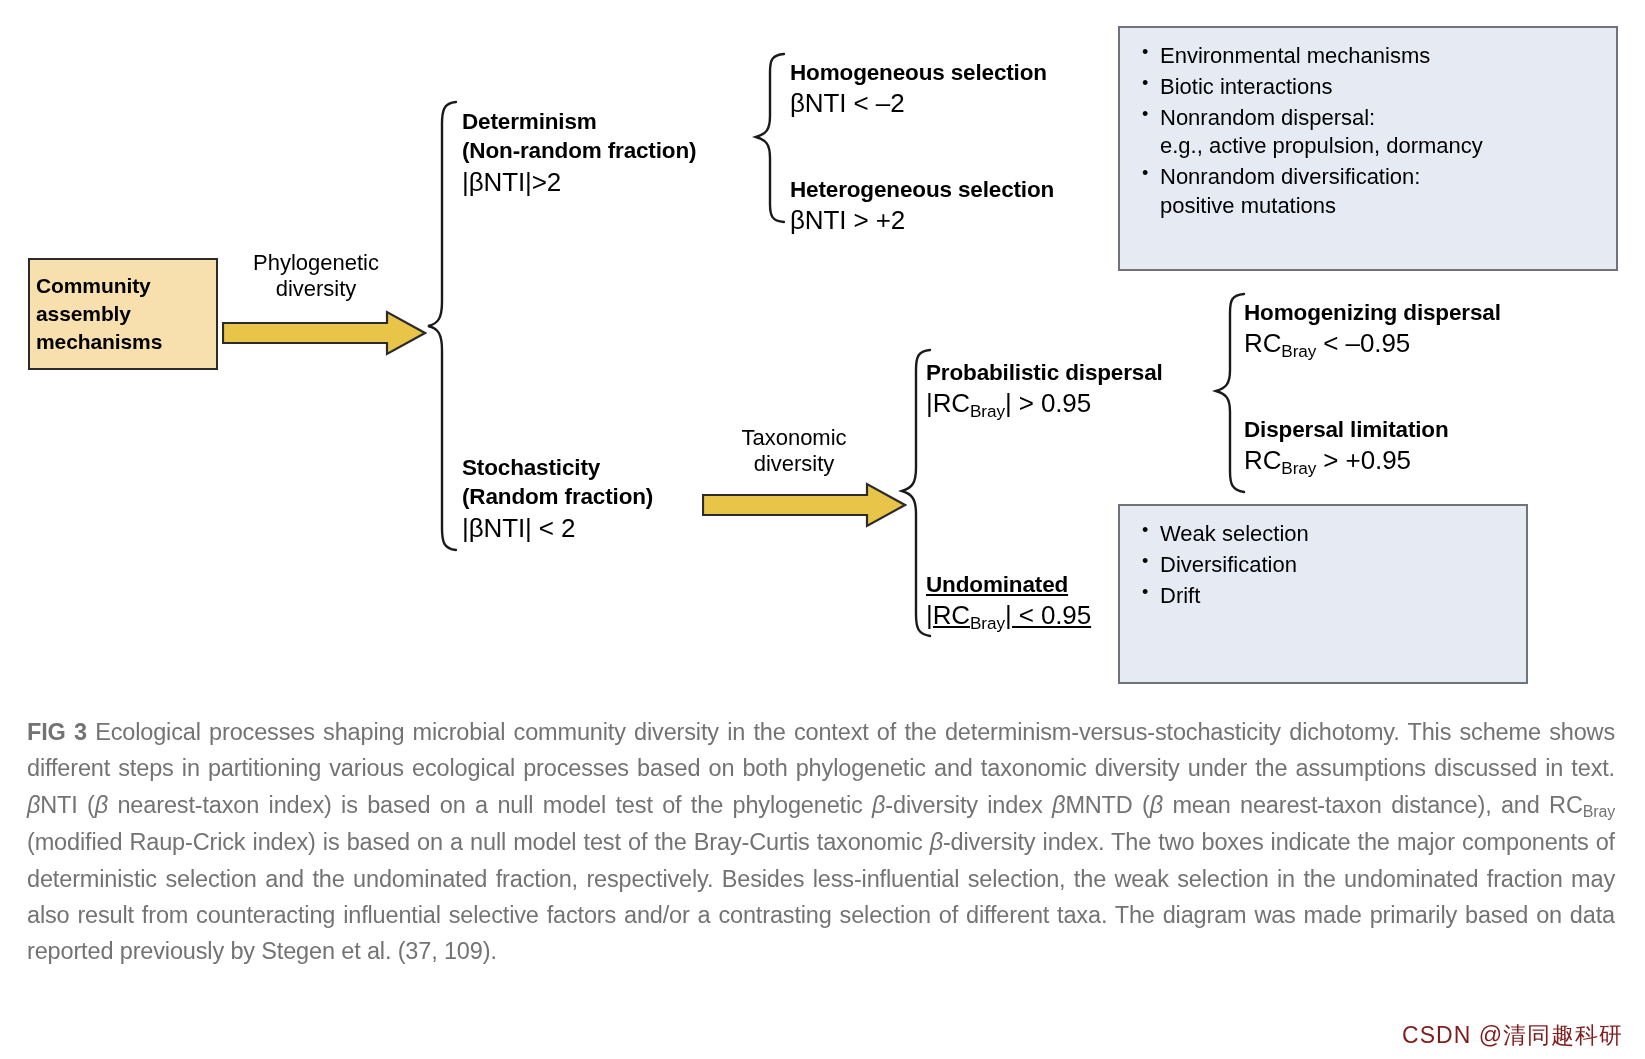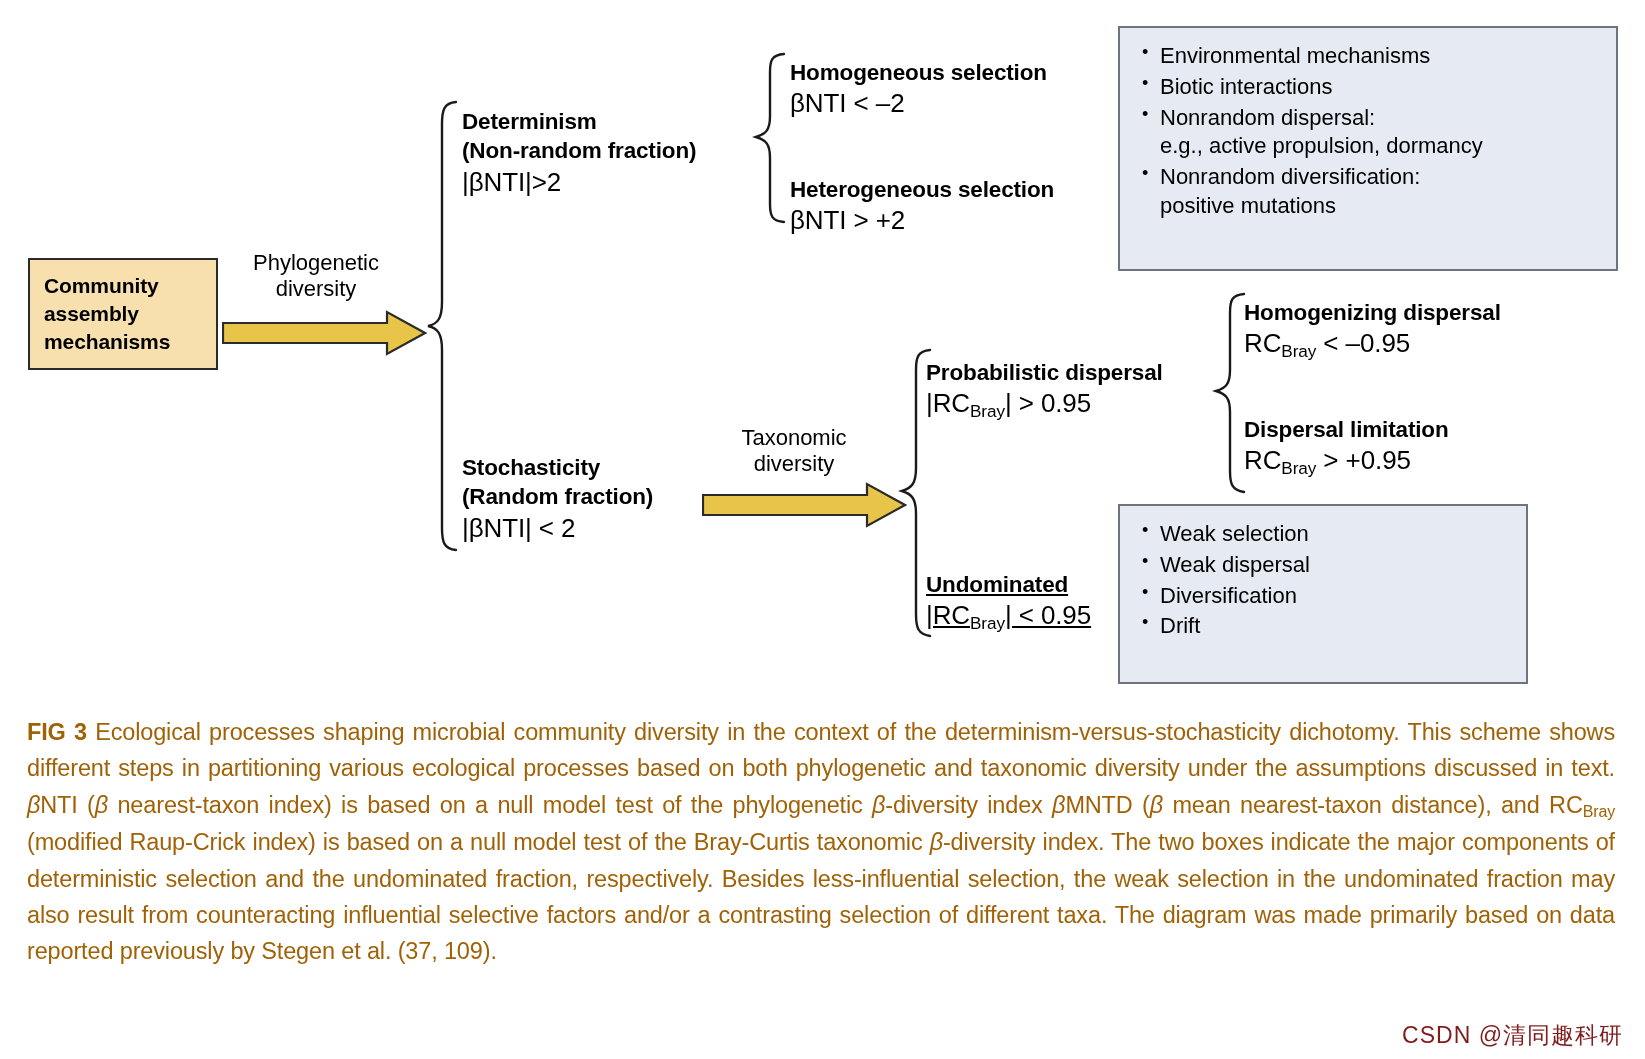--- a/index.html
+++ b/index.html
@@ -37,21 +37,21 @@
     border: 2px solid #2b2b2b;
     box-sizing: border-box;
     display: flex;
     align-items: center;
     justify-content: flex-start;
   }
   #root-box .rb-text {
     font-weight: bold;
     font-size: 21px;
     line-height: 1.32;
-    padding-left: 14px;
+    padding-left: 6px;
     letter-spacing: -0.1px;
   }
 
   
   .arrow-wrap { position: absolute; }
   .arrow-wrap svg { display: block; }
 
   
   .arrow-label {
     position: absolute;
@@ -121,21 +121,21 @@
   
   #caption {
     position: absolute;
     left: 27px;
     top: 714px;
     width: 1588px;
     font-size: 23.5px;
     line-height: 1.545;
     text-align: justify;
     text-justify: inter-word;
-    color: #a16207;
+    color: #737373;
     letter-spacing: -0.15px;
   }
   #caption .figlabel { font-weight: bold; }
   #caption i { font-style: italic; }
   #caption sub { font-size: 0.68em; vertical-align: -0.25em; }
 
   
   #watermark {
     position: absolute;
     right: 22px;
@@ -277,23 +277,20 @@
         </li>
       </ul>
     </div>
 
     <div class="infobox" style="left:1118px; top:504px; width:410px; height:180px;">
       <ul>
         <li>
           <span>Weak selection</span>
         </li>
         <li>
-          <span>Weak dispersal</span>
-        </li>
-        <li>
           <span>Diversification</span>
         </li>
         <li>
           <span>Drift</span>
         </li>
       </ul>
     </div>
 
   </div>
 

